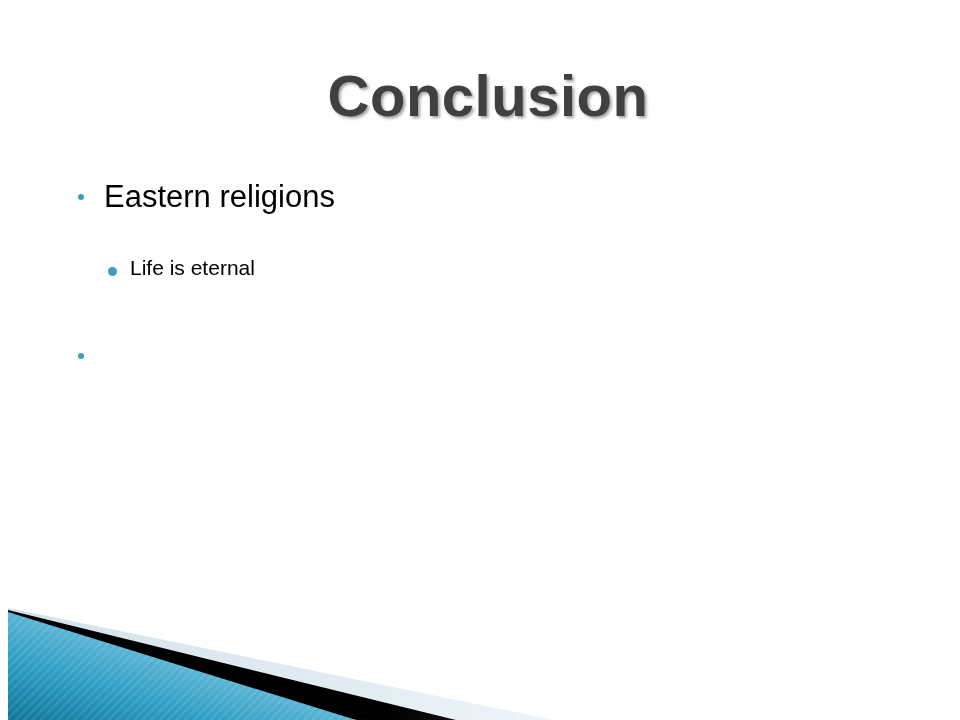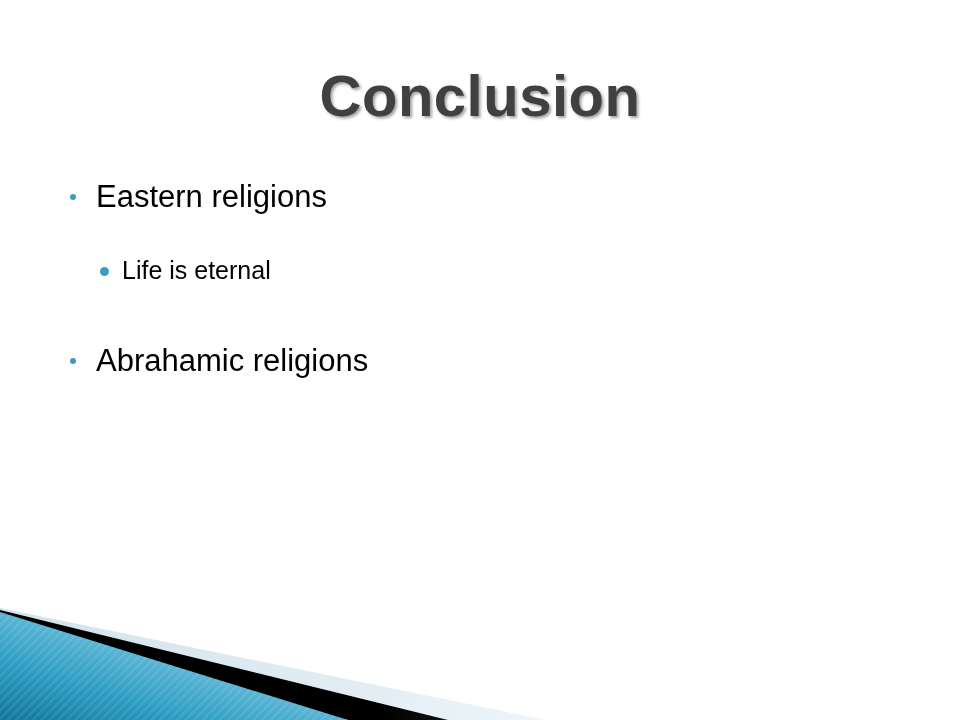--- a/index.html
+++ b/index.html
@@ -11,20 +11,21 @@
   body {
     font-family: "Liberation Sans", sans-serif;
   }
 
   .slide {
     position: relative;
     width: 944px;
     height: 720px;
     background: #ffffff;
     overflow: hidden;
+    margin-left: 8px;
   }
 
   
   .slide-title {
     position: absolute;
     left: 0;
     top: 66px;
     width: 960px;
     text-align: center;
     font-size: 58px;
@@ -66,21 +67,21 @@
     width: 6px;
     height: 6px;
     border-radius: 50%;
     background: #3d9dbd;
   }
 
   
   .lvl2 {
     padding-left: 122px;
     margin-bottom: 34px;
-    font-size: 25px;
+    font-size: 21px;
     color: #000000;
     line-height: 1.25;
     white-space: nowrap;
   }
   .lvl2 .dot {
     position: absolute;
     left: 100px;
     top: 12px;
     width: 9px;
     height: 9px;
@@ -120,21 +121,20 @@
 
     <div class="bullet-row lvl2">
       <span class="dot"></span>
       <span>Life is eternal</span>
     </div>
 
     <div class="spacer-md"></div>
 
     <div class="bullet-row lvl1">
       <span class="dot"></span>
-      <span>Abrahamic religions</span>
     </div>
 
     <div class="spacer-sm"></div>
 
 
   </div>
 
   <div class="deco">
     <svg width="620" height="130" viewBox="0 0 620 130" xmlns="http://www.w3.org/2000/svg">
       <defs>

